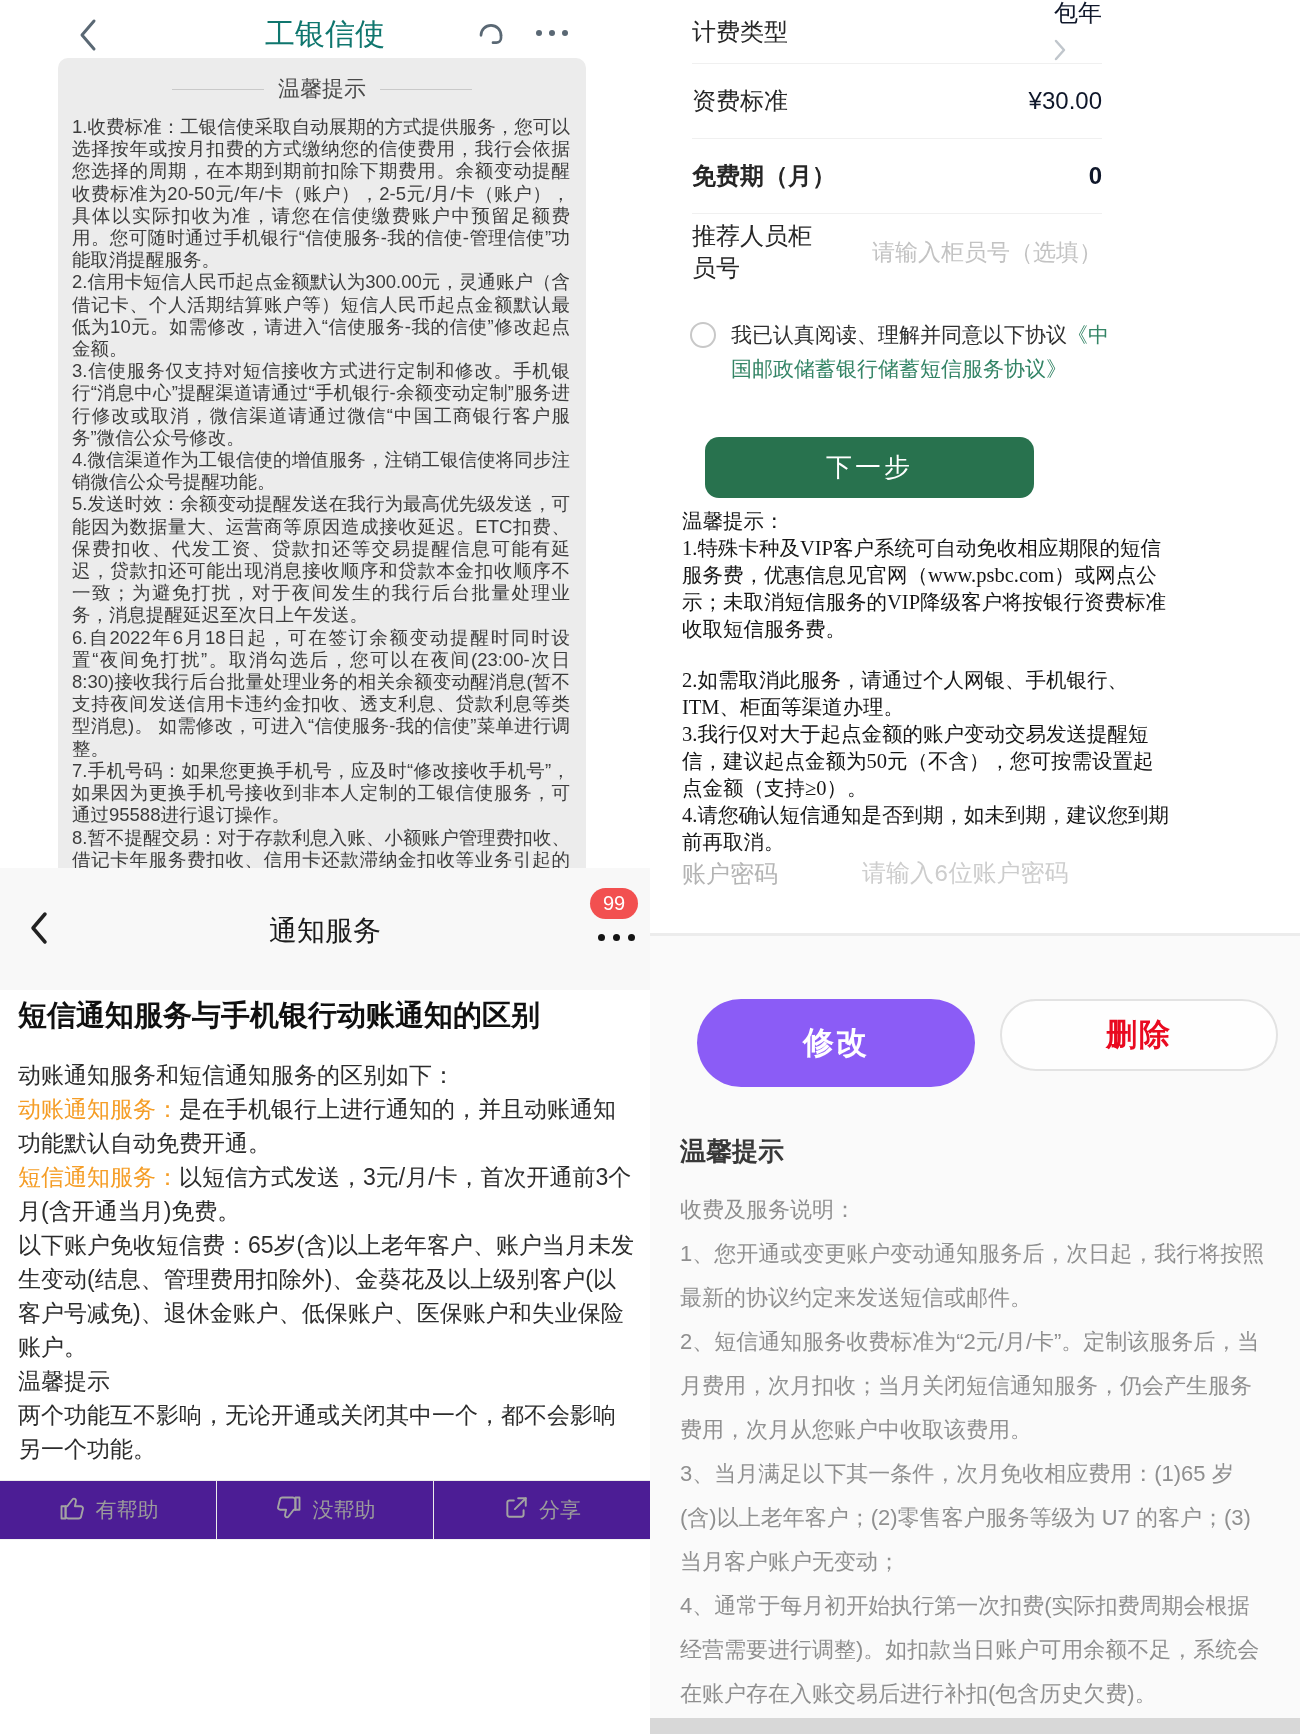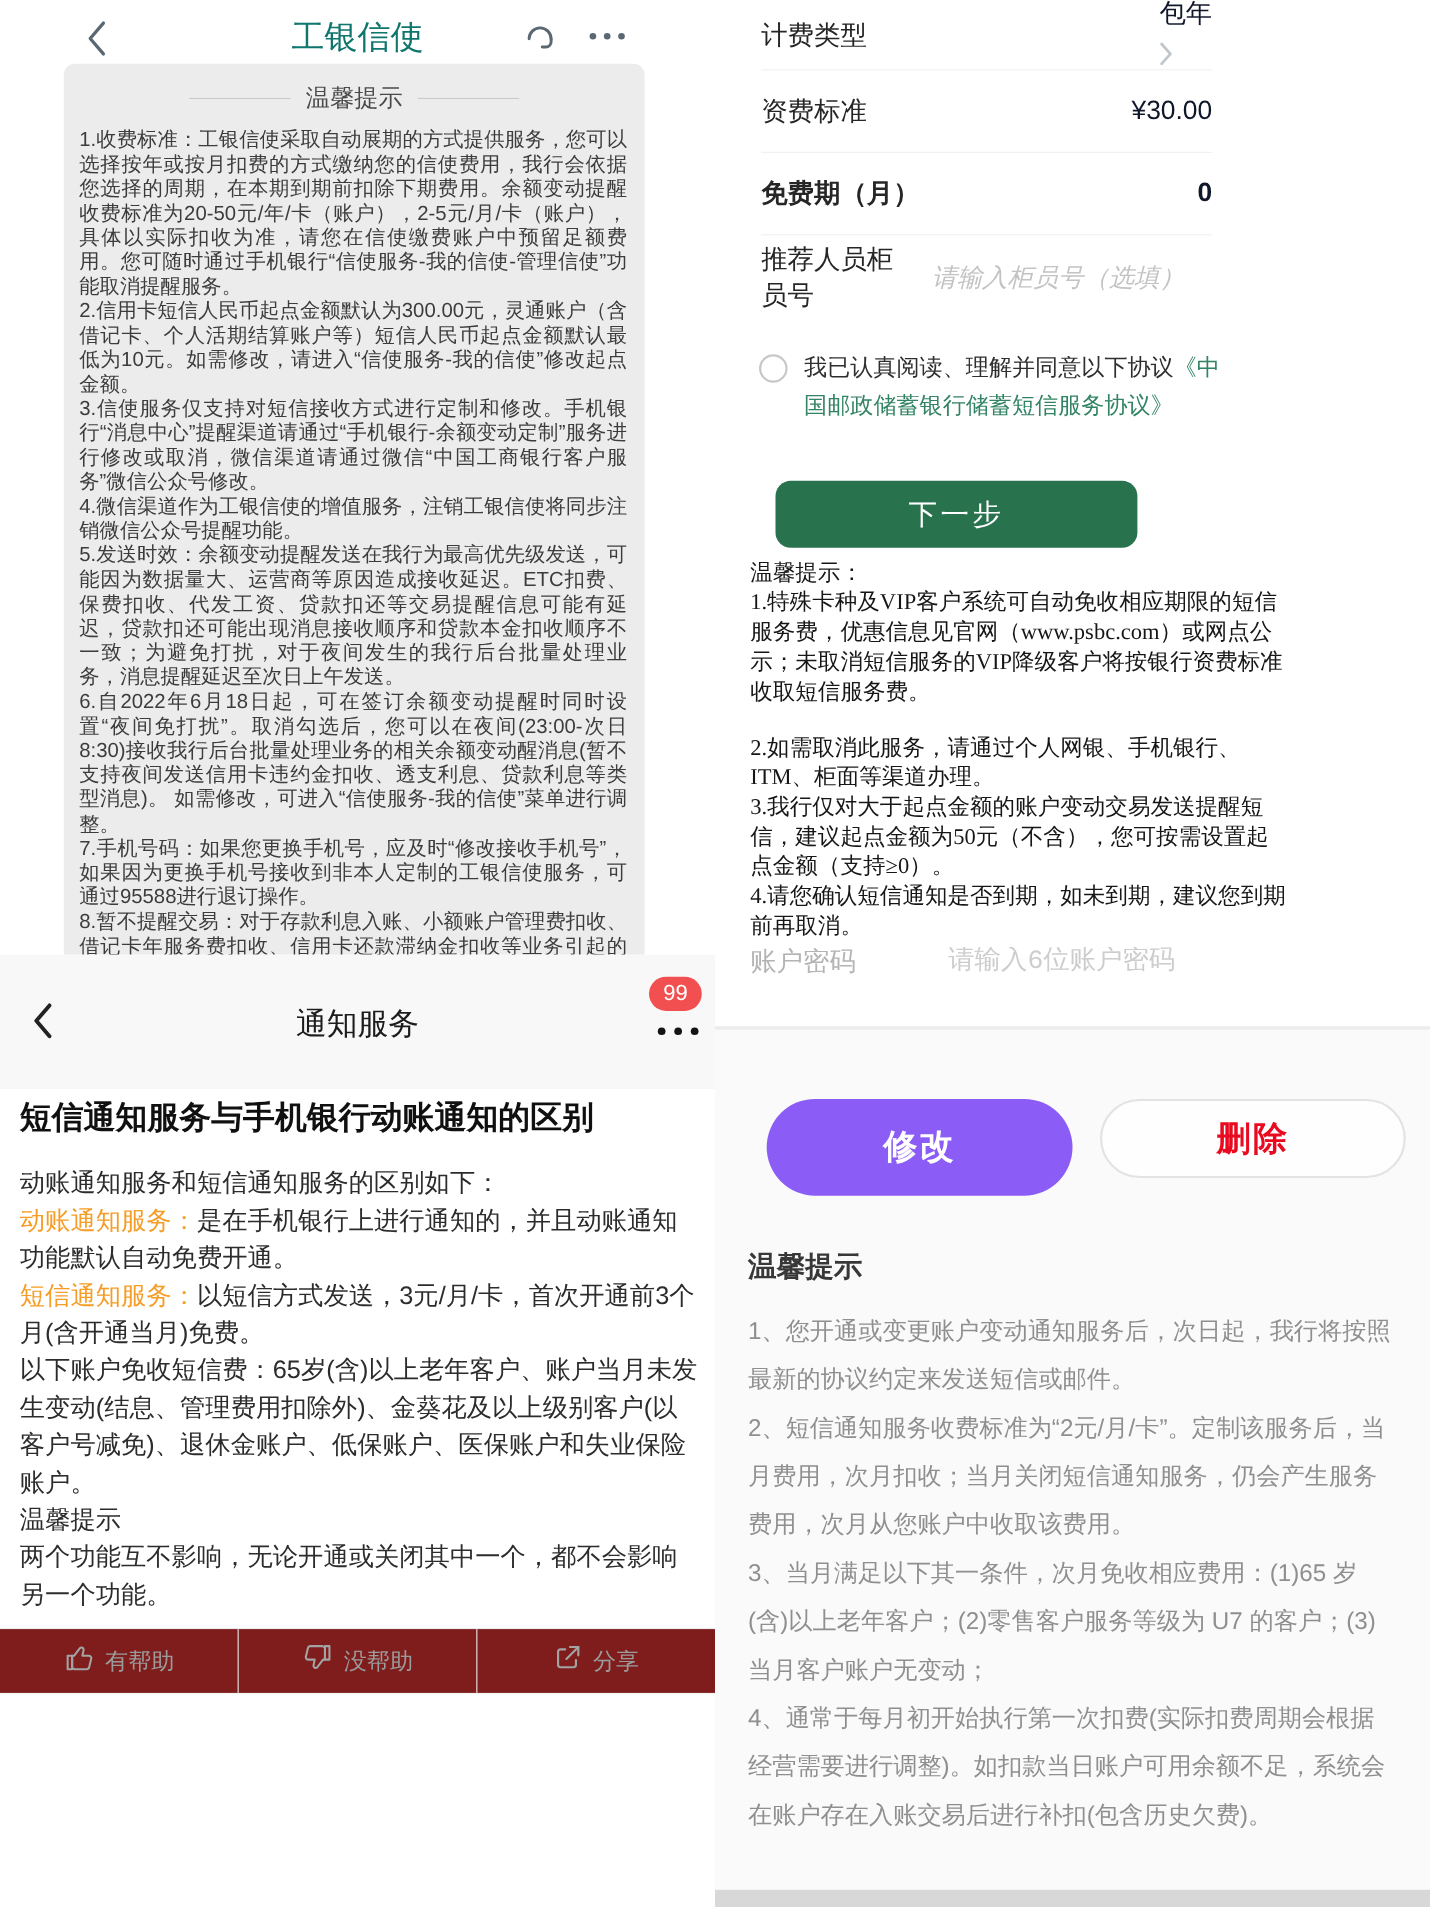--- a/index.html
+++ b/index.html
@@ -28,23 +28,23 @@
                color: #3c3c3c; text-align: justify; }
   .card-body p { margin: 0; }
 
   
   #tr { left: 650px; top: 0; width: 650px; height: 933px; background: #fff; }
   .trow { position: absolute; left: 42px; right: 198px; display: flex;
           justify-content: space-between; align-items: center;
           border-bottom: 1px solid #f0f0f0; }
   .trow .lbl { font-size: 24px; color: #262626; }
   .trow .val { font-size: 24px; color: #0f172a; display: flex; align-items: flex-start; gap: 10px; flex-direction: column; }
-  .row-input { border: none; outline: none; background: transparent; text-align: center;
+  .row-input { border: none; outline: none; background: transparent; text-align: right;
                font-size: 23px; width: 280px; color: #333;
-               font-family: "Liberation Sans", sans-serif; font-style: italic; }
+               font-family: "Liberation Sans", sans-serif; }
   .row-input::placeholder { color: #c3c3c3; }
   .agree { position: absolute; left: 40px; top: 318px; width: 430px; display: flex; gap: 15px; }
   .cb-circle { width: 26px; height: 26px; border-radius: 50%; border: 2px solid #c8c8c8;
                background: #fff; flex: none; margin-top: 4px; cursor: pointer; }
   .agree-text { font-size: 21px; line-height: 34px; color: #2f2f2f; width: 382px; }
   .agree-link { color: #338465; cursor: pointer; }
   .next-btn { position: absolute; left: 55px; top: 437px; width: 329px; height: 61px;
               background: #28724e; border-radius: 14px; color: #fff; font-size: 26px;
               letter-spacing: 3px; display: flex; align-items: center; justify-content: center;
               cursor: pointer; }
@@ -72,21 +72,21 @@
            padding: 0 8px; border-radius: 17px; background: #f25050; color: #fff;
            font-size: 20px; display: flex; align-items: center; justify-content: center; }
   .bl-heading { position: absolute; left: 18px; top: 128px; width: 622px;
                 font-size: 29px; font-weight: 700; color: #101010; }
   .bl-body { position: absolute; left: 18px; top: 190px; width: 616px;
              font-size: 23px; line-height: 34px; color: #2c2c2c; }
   .bl-body p { margin: 0; }
   .orange { color: #f59d26; }
   .bl-footer { position: absolute; left: 0; top: 612px; width: 650px; height: 60px;
                border-top: 1px solid #ebebeb; border-bottom: 1px solid #f3f3f3;
-               display: flex; background: #7f1d1d; }
+               display: flex; background: #4c1d95; }
   .footer-cell { flex: 1; display: flex; align-items: center; justify-content: center;
                  gap: 10px; color: #9b9b9b; font-size: 21px; cursor: pointer; }
   .footer-cell + .footer-cell { border-left: 1px solid #ebebeb; }
 
   
   #br { left: 650px; top: 933px; width: 650px; height: 801px; background: #fafafa;
         border-top: 3px solid #ececec; }
   .btn-modify { position: absolute; left: 47px; top: 63px; width: 278px; height: 88px;
                 border-radius: 44px; background: #8b5cf6; color: #fff; font-size: 31px;
                 font-weight: 700; letter-spacing: 2px; display: flex; align-items: center;
@@ -258,19 +258,20 @@
     </div>
   </div>
 </div>
 
 <div class="panel" id="br">
   <div class="btn-modify">修改</div>
   <div class="btn-delete">删除</div>
 
   <div class="br-tips-title">温馨提示</div>
   <div class="br-body">
+    <p>收费及服务说明：</p>
     <p>1、您开通或变更账户变动通知服务后，次日起，我行将按照最新的协议约定来发送短信或邮件。</p>
     <p>2、短信通知服务收费标准为“2元/月/卡”。定制该服务后，当月费用，次月扣收；当月关闭短信通知服务，仍会产生服务费用，次月从您账户中收取该费用。</p>
     <p>3、当月满足以下其一条件，次月免收相应费用：(1)65 岁(含)以上老年客户；(2)零售客户服务等级为 U7 的客户；(3)当月客户账户无变动；</p>
     <p>4、通常于每月初开始执行第一次扣费(实际扣费周期会根据经营需要进行调整)。如扣款当日账户可用余额不足，系统会在账户存在入账交易后进行补扣(包含历史欠费)。</p>
   </div>
   <div class="br-bottombar"></div>
 </div>
 
 </body></html>

